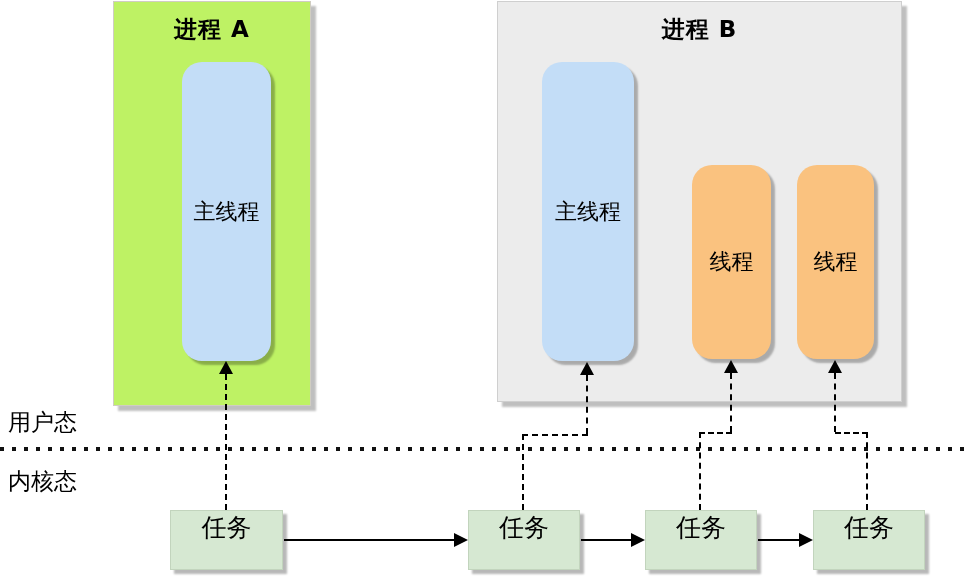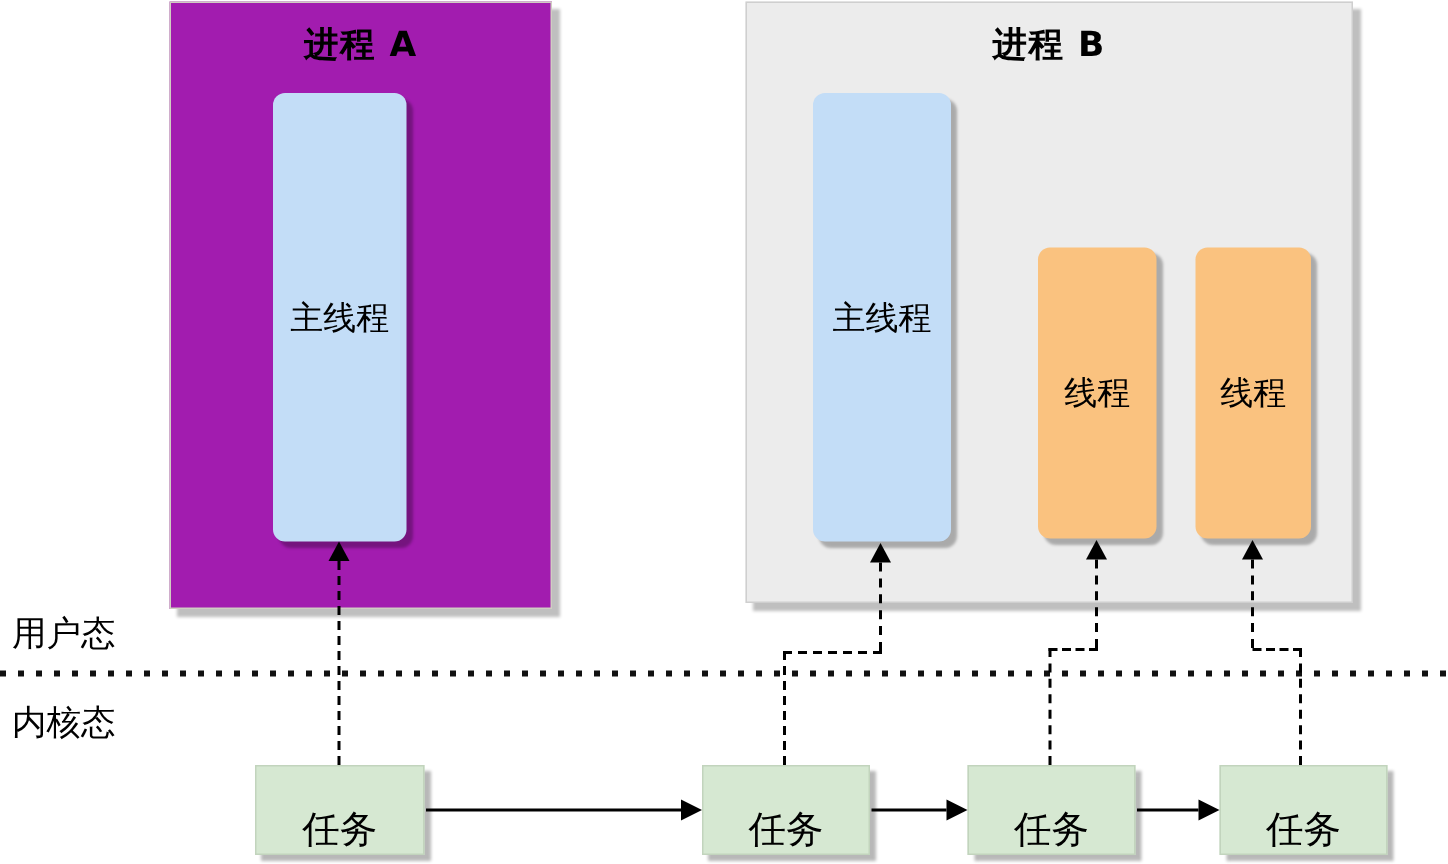--- a/index.html
+++ b/index.html
@@ -24,32 +24,32 @@
   .process-title {
     width: 100%;
     text-align: center;
     margin-top: 12px;
     font-size: 23px;
     font-weight: bold;
     letter-spacing: 1px;
   }
   .thread-box {
     position: absolute;
-    border-radius: 8px;
+    border-radius: 20px;
     display: flex;
     align-items: center;
     justify-content: center;
     font-size: 22px;
     box-shadow: 4px 4px 2px rgba(0,0,0,0.28);
   }
   .task-box {
     position: absolute;
     border: 1px solid #c2d4bd;
     display: flex;
-    align-items: flex-end;
+    align-items: flex-start;
     justify-content: center;
     font-size: 25px;
     box-shadow: 4px 4px 2px rgba(0,0,0,0.28);
   }
   .mode-label {
     position: absolute;
     font-size: 23px;
     font-weight: normal;
   }
   .plain-label {
@@ -80,21 +80,21 @@
     border-bottom: 7px solid transparent;
     border-left: 14px solid #000;
   }
   .conn { z-index: 5; }
 </style>
 </head>
 <body>
 
 <div class="canvas" style="background-color: rgb(255, 255, 255);">
 
-  <div class="process-box" style="left: 113px; top: 1px; width: 255px; height: 405px; background-color: #a21caf;">
+  <div class="process-box" style="left: 113px; top: 1px; width: 198px; height: 405px; background-color: #bef264;">
     <div class="process-title">进程 A</div>
   </div>
 
   <div class="process-box gray" style="left: 497px; top: 1px; width: 405px; height: 401px; background-color: rgb(236, 236, 236);">
     <div class="process-title">进程 B</div>
   </div>
 
   <div class="thread-box" style="left: 182px; top: 62px; width: 89px; height: 299px; background-color: rgb(195, 221, 247);">
     <span>主线程</span>
   </div>

